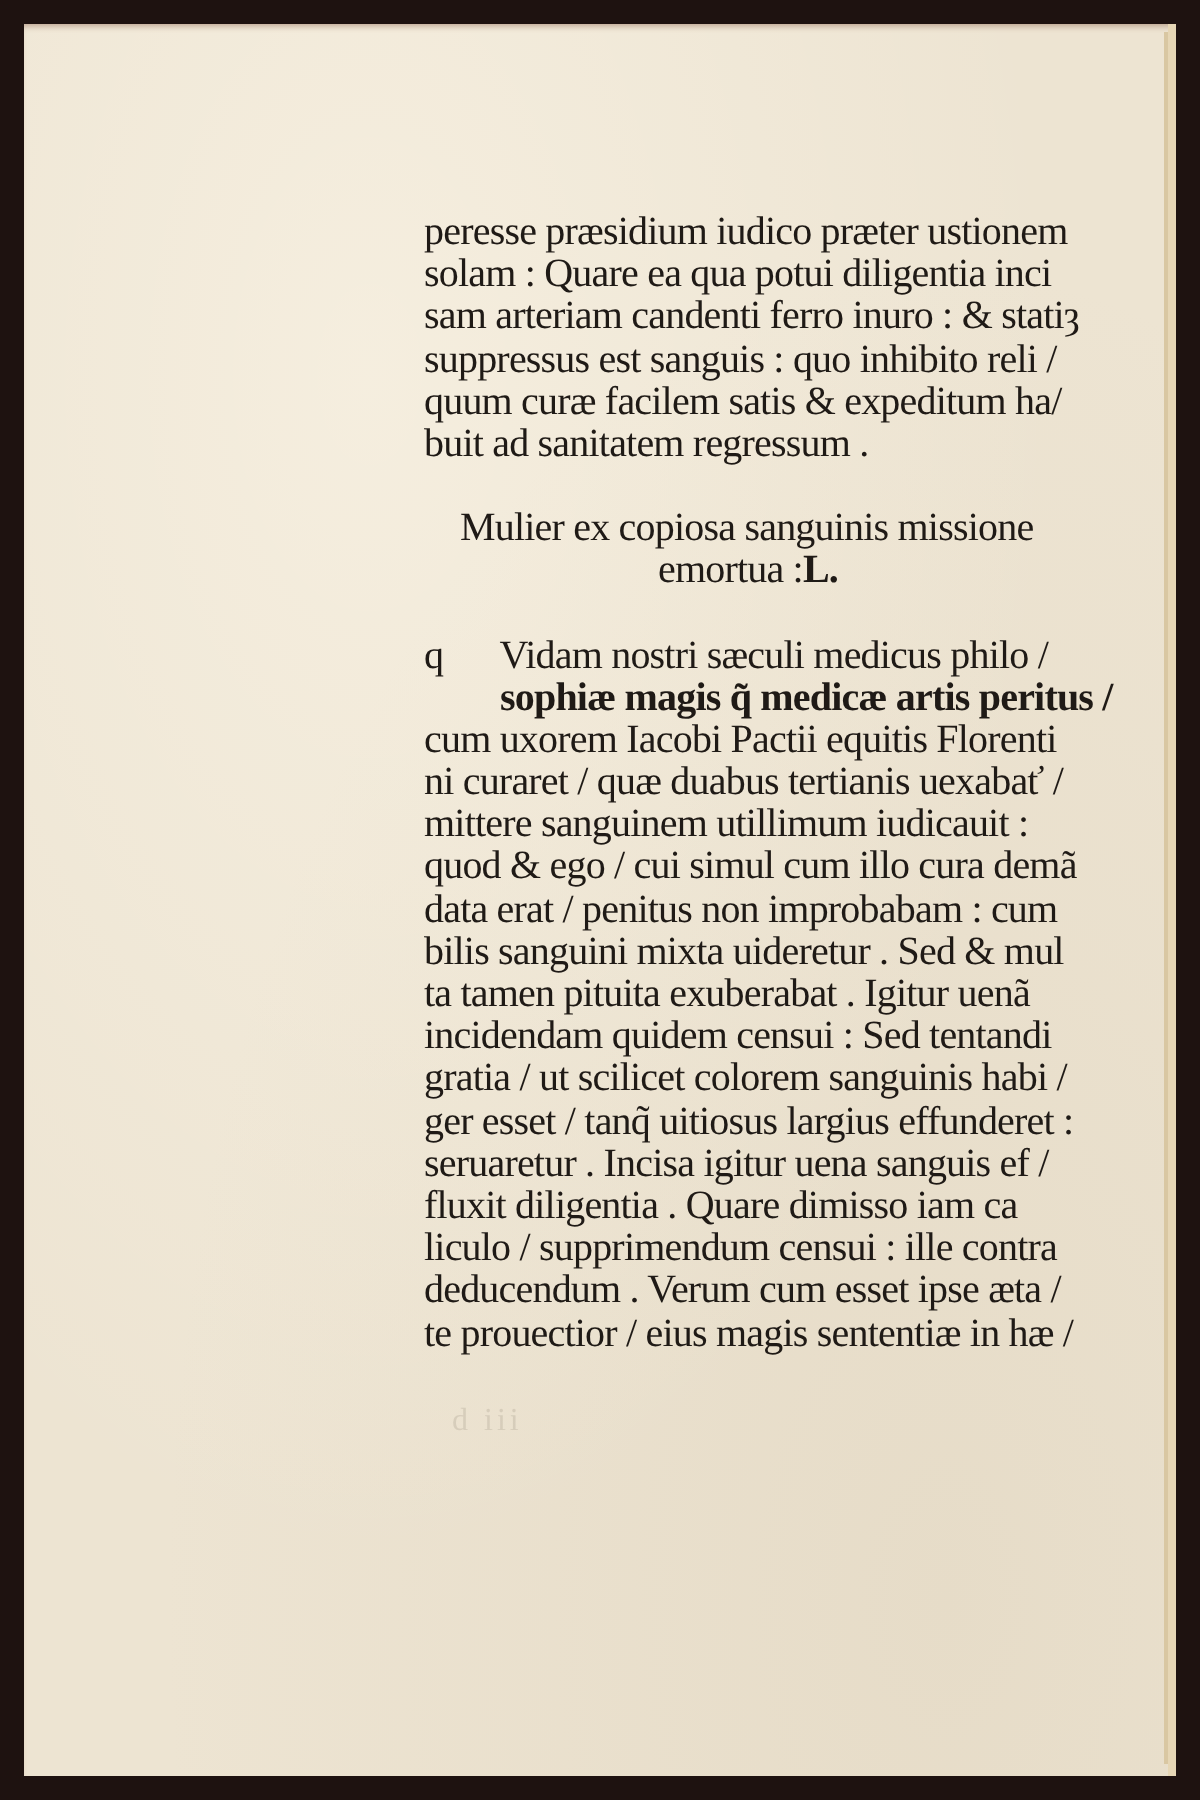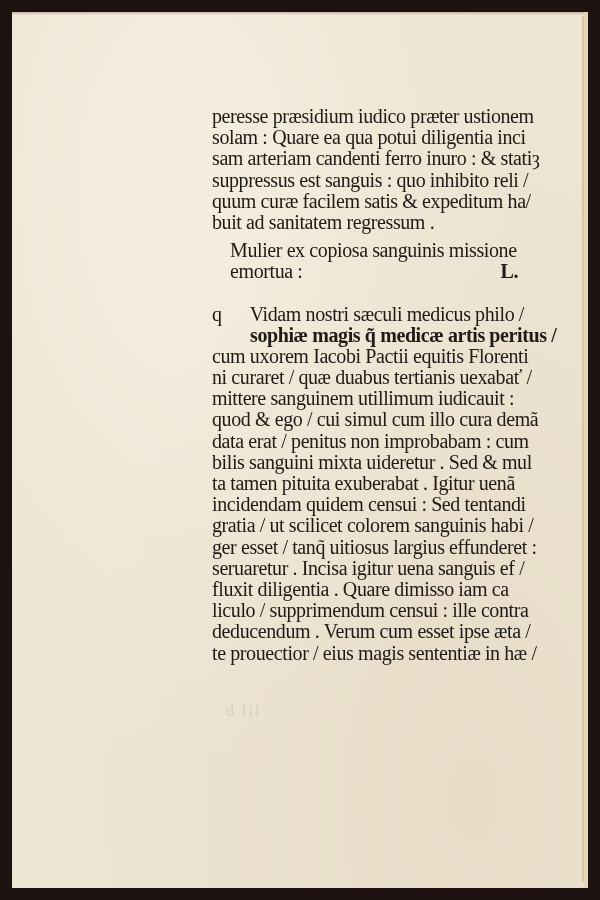--- a/index.html
+++ b/index.html
@@ -31,22 +31,22 @@
   }
   .text-block {
     position: absolute; left: 200px; top: 94px; width: 312px;
     color: #1f1a16;
     font-size: 20px;
     line-height: 21.2px;
     letter-spacing: -0.4px;
   }
   .line { white-space: nowrap; height: 21.2px; overflow: visible; }
   .para1 .line { }
-  .heading { margin-top: 7px; padding-left: 18px; position: relative; }
-  .heading .l2 { display: flex; justify-content: space-between; width: 288px; }
+  .heading { margin-top: 21px; padding-left: 18px; position: relative; }
+  .heading .l2 { display: flex; justify-content: center; width: 288px; }
   .heading .marker { font-weight: bold; }
   .para2 { margin-top: 21px; position: relative; }
   .para2 .first { display: flex; }
   .para2 .guide { width: 38px; display: inline-block; }
   .para2 .indent { padding-left: 38px; font-weight: bold; }
 </style>
 </head>
 <body>
 
 <div class="page">

